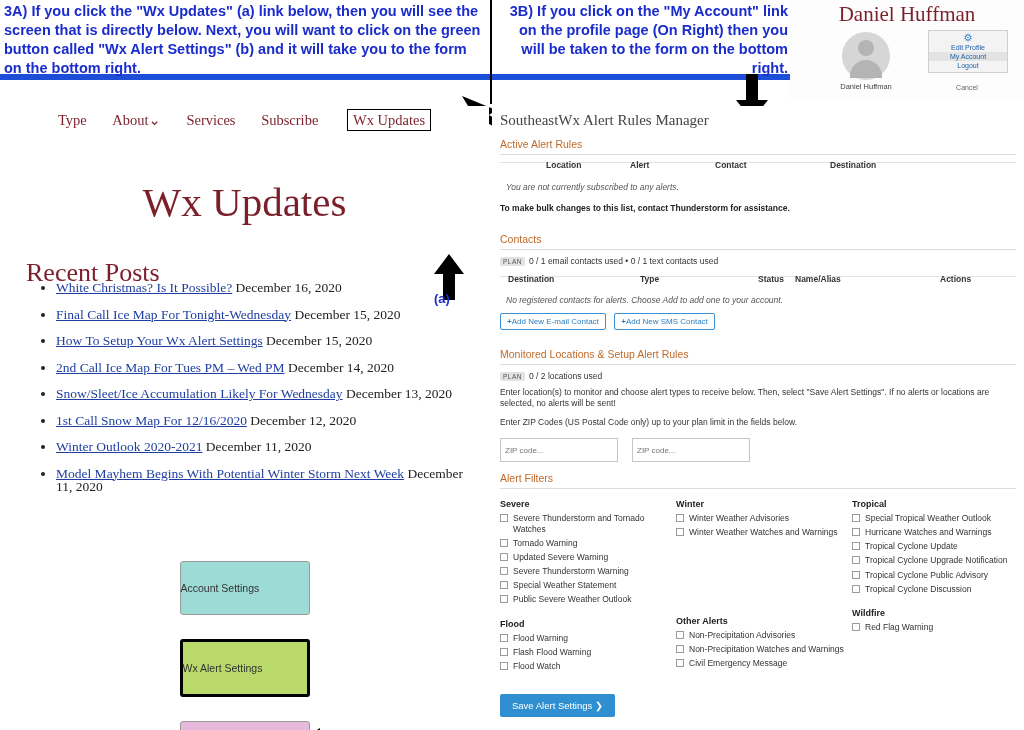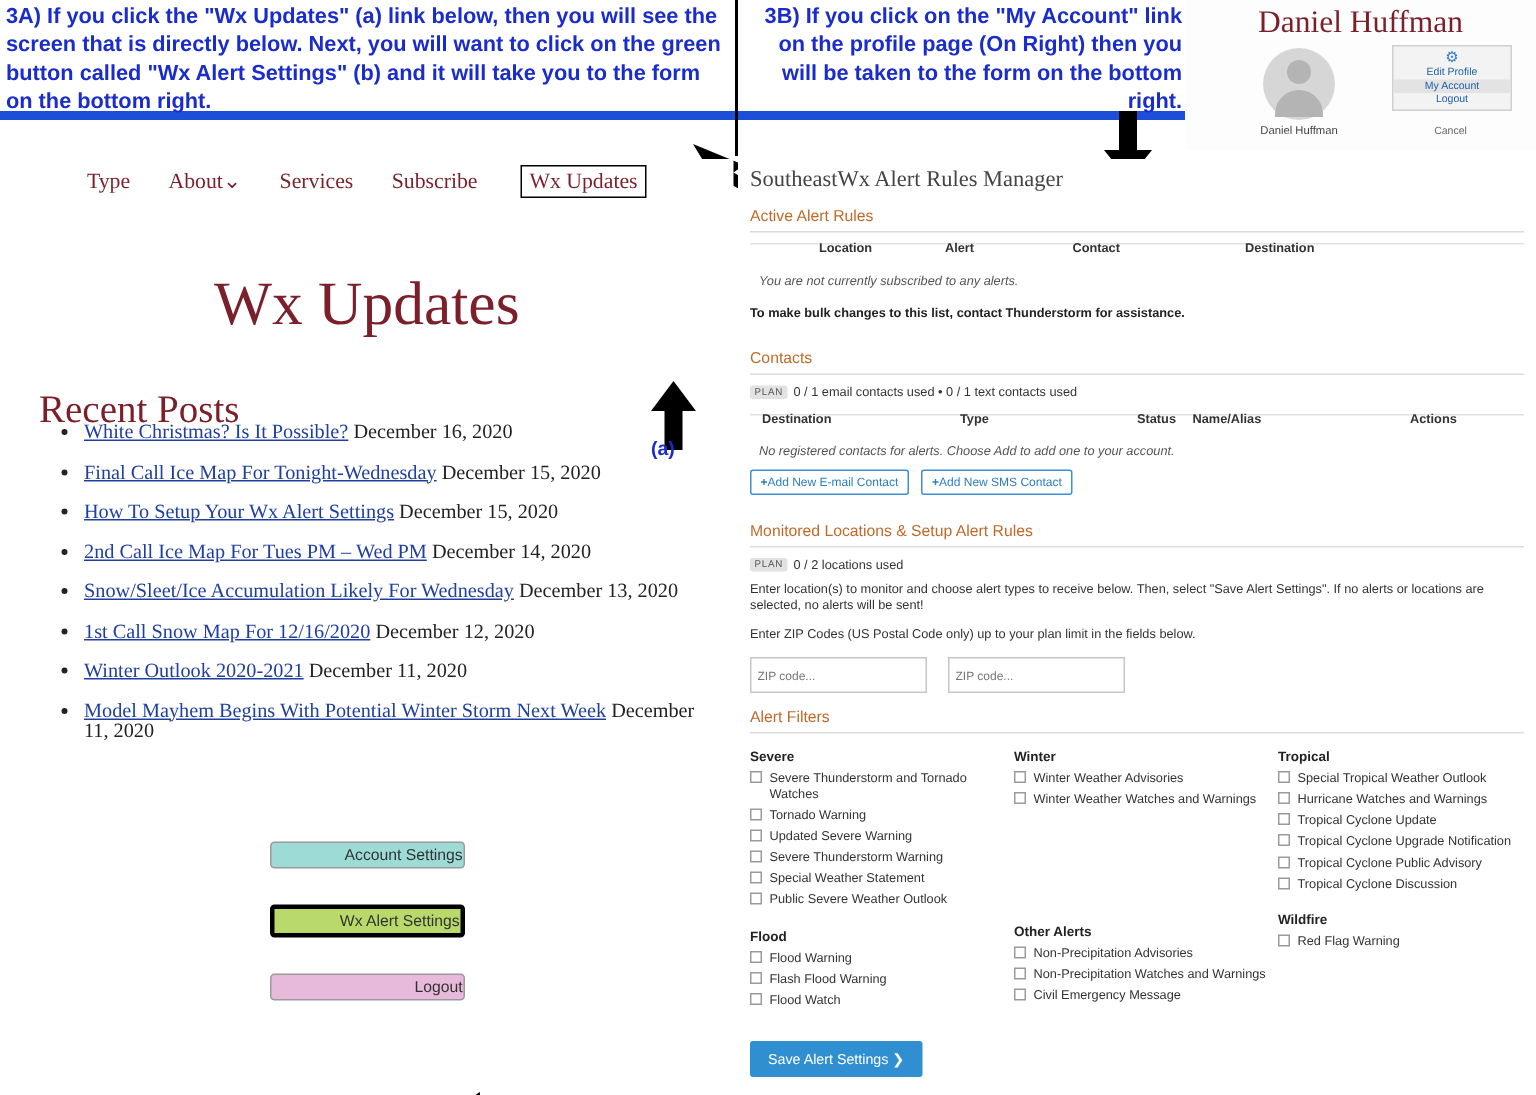--- a/index.html
+++ b/index.html
@@ -193,26 +193,26 @@
   .btn-stack {
     position: absolute;
     left: 0; top: 455px;
     width: 489px;
     text-align: center;
   }
   .big-btn {
     display: block;
     margin: 0 auto 24px auto;
     width: 130px;
-    padding: 2px 0;
+    padding: 20px 0;
     font-size: 10.5px;
     color: #333;
     border: 1px solid #9a9a9a;
     border-radius: 3px;
-    text-align: right;
+    text-align: left;
     box-sizing: border-box;
   }
   .btn-account { background: #9ddbd6; }
   .btn-wxalert { background: #b9d96a; border: 3px solid #000; }
   .btn-logout  { background: #e7b9da; }
   
   .arrow-up-a {
     position: absolute;
     left: 432px; top: 148px;
     width: 34px; height: 46px;

